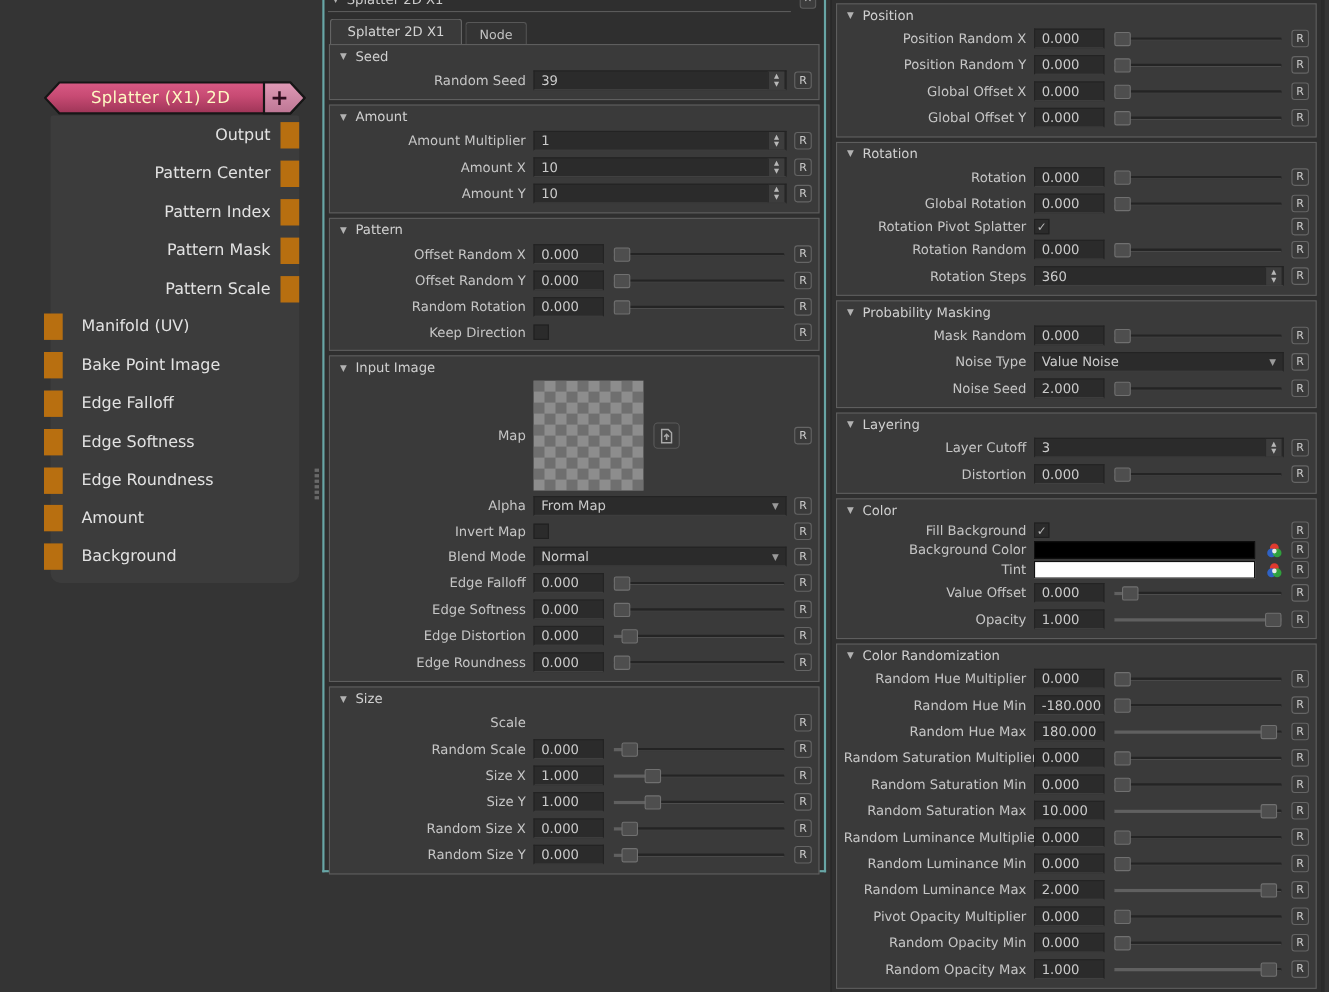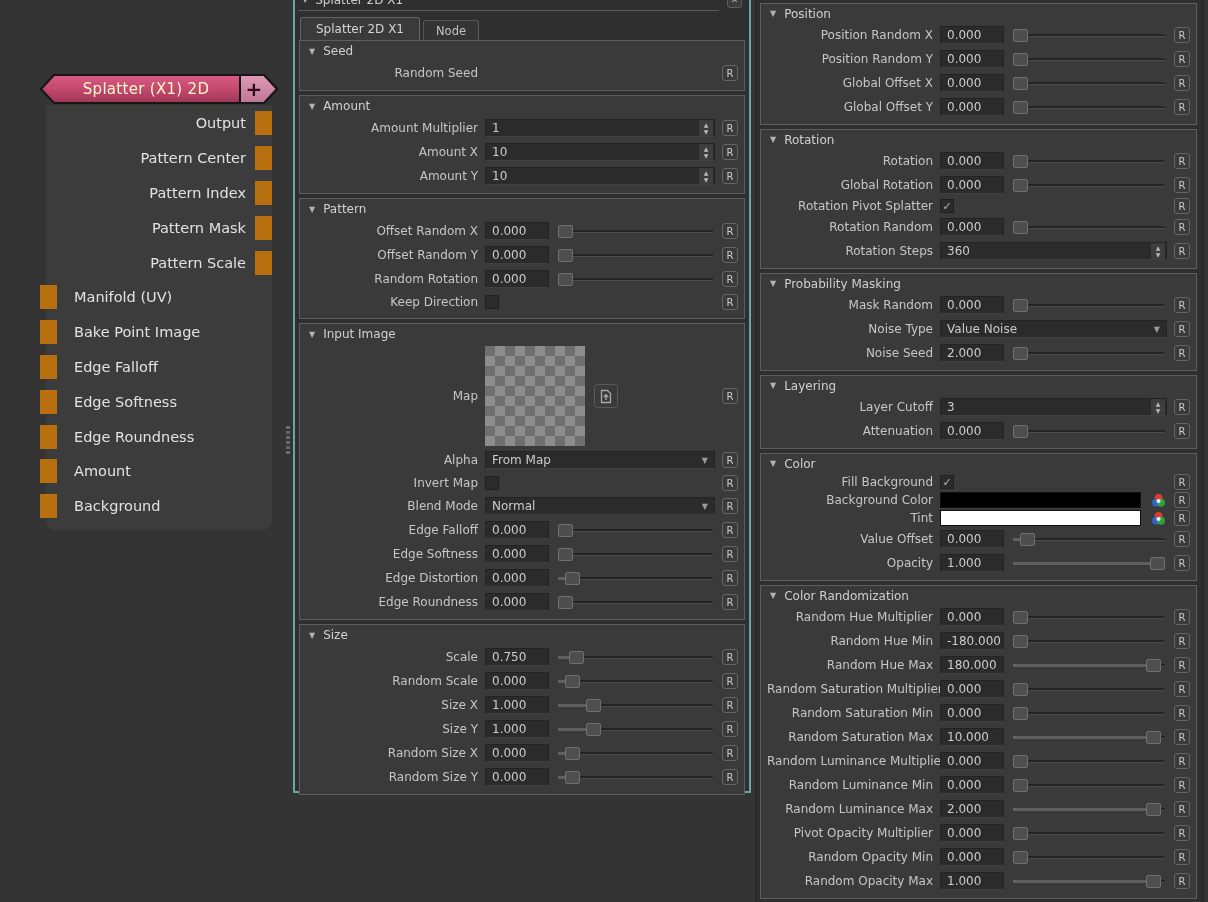--- a/index.html
+++ b/index.html
@@ -197,20 +197,29 @@
       <div class="tab inactive">Node</div>
     </div>
     <div id="midSections">
         <div class="section">
           <div class="sec-head">
             <span class="tri">▼</span>
             <span class="sec-title">Seed</span>
           </div>
           <div class="row">
             <span class="lbl">Random Seed</span>
+            <div class="ctrl">
+              <div class="field wide">
+                <span class="val">39</span>
+                <div class="spin">
+                  <div class="sp-btn">▲</div>
+                  <div class="sp-btn">▼</div>
+                </div>
+              </div>
+            </div>
             <div class="rbtn">R</div>
           </div>
         </div>
         <div class="section">
           <div class="sec-head">
             <span class="tri">▼</span>
             <span class="sec-title">Amount</span>
           </div>
           <div class="row">
             <span class="lbl">Amount Multiplier</span>
@@ -409,30 +418,20 @@
             <div class="rbtn">R</div>
           </div>
         </div>
         <div class="section">
           <div class="sec-head">
             <span class="tri">▼</span>
             <span class="sec-title">Size</span>
           </div>
           <div class="row">
             <span class="lbl">Scale</span>
-            <div class="ctrl">
-              <div class="field num">
-                <span class="val">0.750</span>
-              </div>
-              <div class="slider">
-                <div class="track"></div>
-                <div class="fill" style="width: 8%;"></div>
-                <div class="handle" style="left: calc(8% - 1.2px);"></div>
-              </div>
-            </div>
             <div class="rbtn">R</div>
           </div>
           <div class="row">
             <span class="lbl">Random Scale</span>
             <div class="ctrl">
               <div class="field num">
                 <span class="val">0.000</span>
               </div>
               <div class="slider">
                 <div class="track"></div>
@@ -692,21 +691,21 @@
                 <span class="val">3</span>
                 <div class="spin">
                   <div class="sp-btn">▲</div>
                   <div class="sp-btn">▼</div>
                 </div>
               </div>
             </div>
             <div class="rbtn">R</div>
           </div>
           <div class="row">
-            <span class="lbl">Attenuation</span>
+            <span class="lbl">Distortion</span>
             <div class="ctrl">
               <div class="field num">
                 <span class="val">0.000</span>
               </div>
               <div class="slider">
                 <div class="track"></div>
                 <div class="fill" style="width: 0%;"></div>
                 <div class="handle" style="left: calc(0% + 0px);"></div>
               </div>
             </div>

